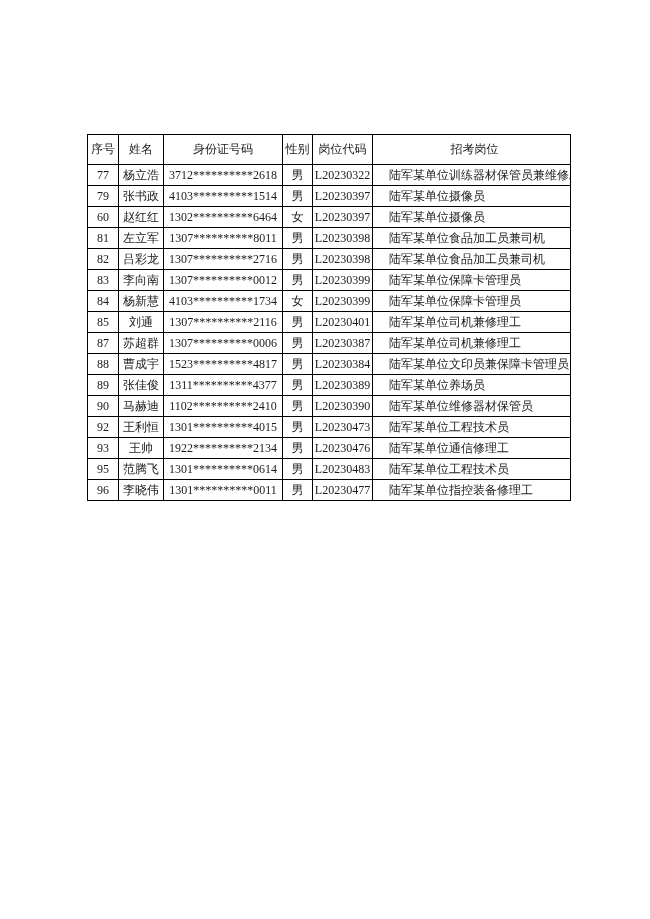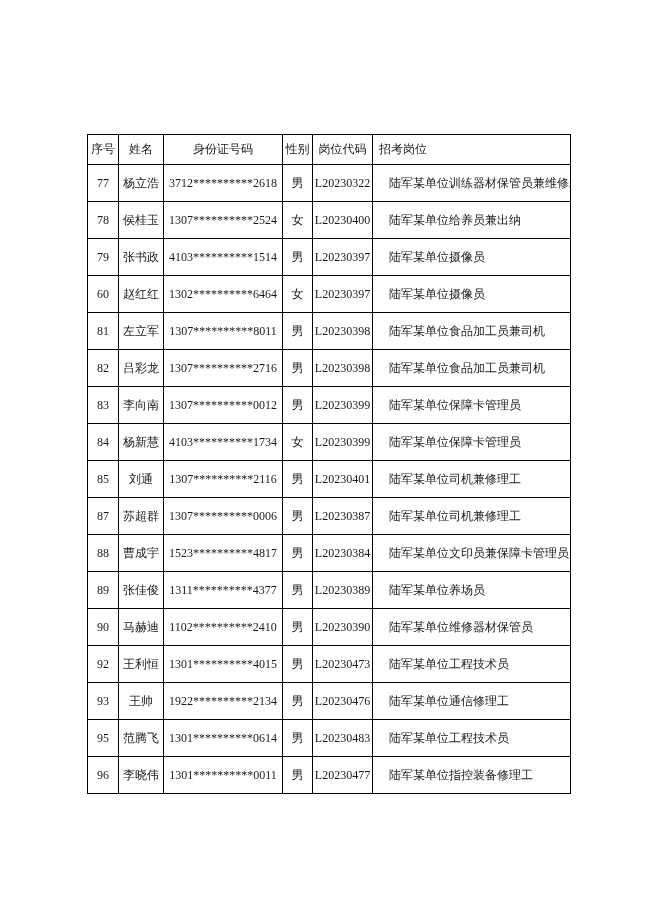--- a/index.html
+++ b/index.html
@@ -30,33 +30,33 @@
     border: 1px solid #000000;
     font-weight: normal;
     text-align: center;
     vertical-align: middle;
     padding: 0;
     overflow: hidden;
     white-space: nowrap;
     font-family: "Liberation Serif", "DejaVu Serif", serif;
   }
   table.roster thead tr { height: 30px; }
-  table.roster tbody tr { height: 37px; }
+  table.roster tbody tr { height: 21px; }
   col.c0 { width: 31px; }
   col.c1 { width: 45px; }
   col.c2 { width: 119px; }
   col.c3 { width: 30px; }
   col.c4 { width: 60px; }
   col.c5 { width: 198px; }
   table.roster th:last-child,
   table.roster td:last-child {
     text-align: left;
     padding-left: 16px;
   }
-  table.roster th:last-child { text-align: left; padding-left: 6px; }
+  table.roster th:last-child { text-align: center; padding-left: 6px; }
 </style>
 </head>
 <body>
 
 <div class="page">
   <table class="roster">
     <colgroup>
       <col class="c0">
         <col class="c1">
         <col class="c2">
@@ -77,28 +77,20 @@
     <tbody>
         <tr>
           <td>77</td>
           <td>杨立浩</td>
           <td>3712**********2618</td>
           <td>男</td>
           <td>L20230322</td>
           <td>陆军某单位训练器材保管员兼维修工</td>
         </tr>
         <tr>
-          <td>78</td>
-          <td>侯桂玉</td>
-          <td>1307**********2524</td>
-          <td>女</td>
-          <td>L20230400</td>
-          <td>陆军某单位给养员兼出纳</td>
-        </tr>
-        <tr>
           <td>79</td>
           <td>张书政</td>
           <td>4103**********1514</td>
           <td>男</td>
           <td>L20230397</td>
           <td>陆军某单位摄像员</td>
         </tr>
         <tr>
           <td>60</td>
           <td>赵红红</td>

